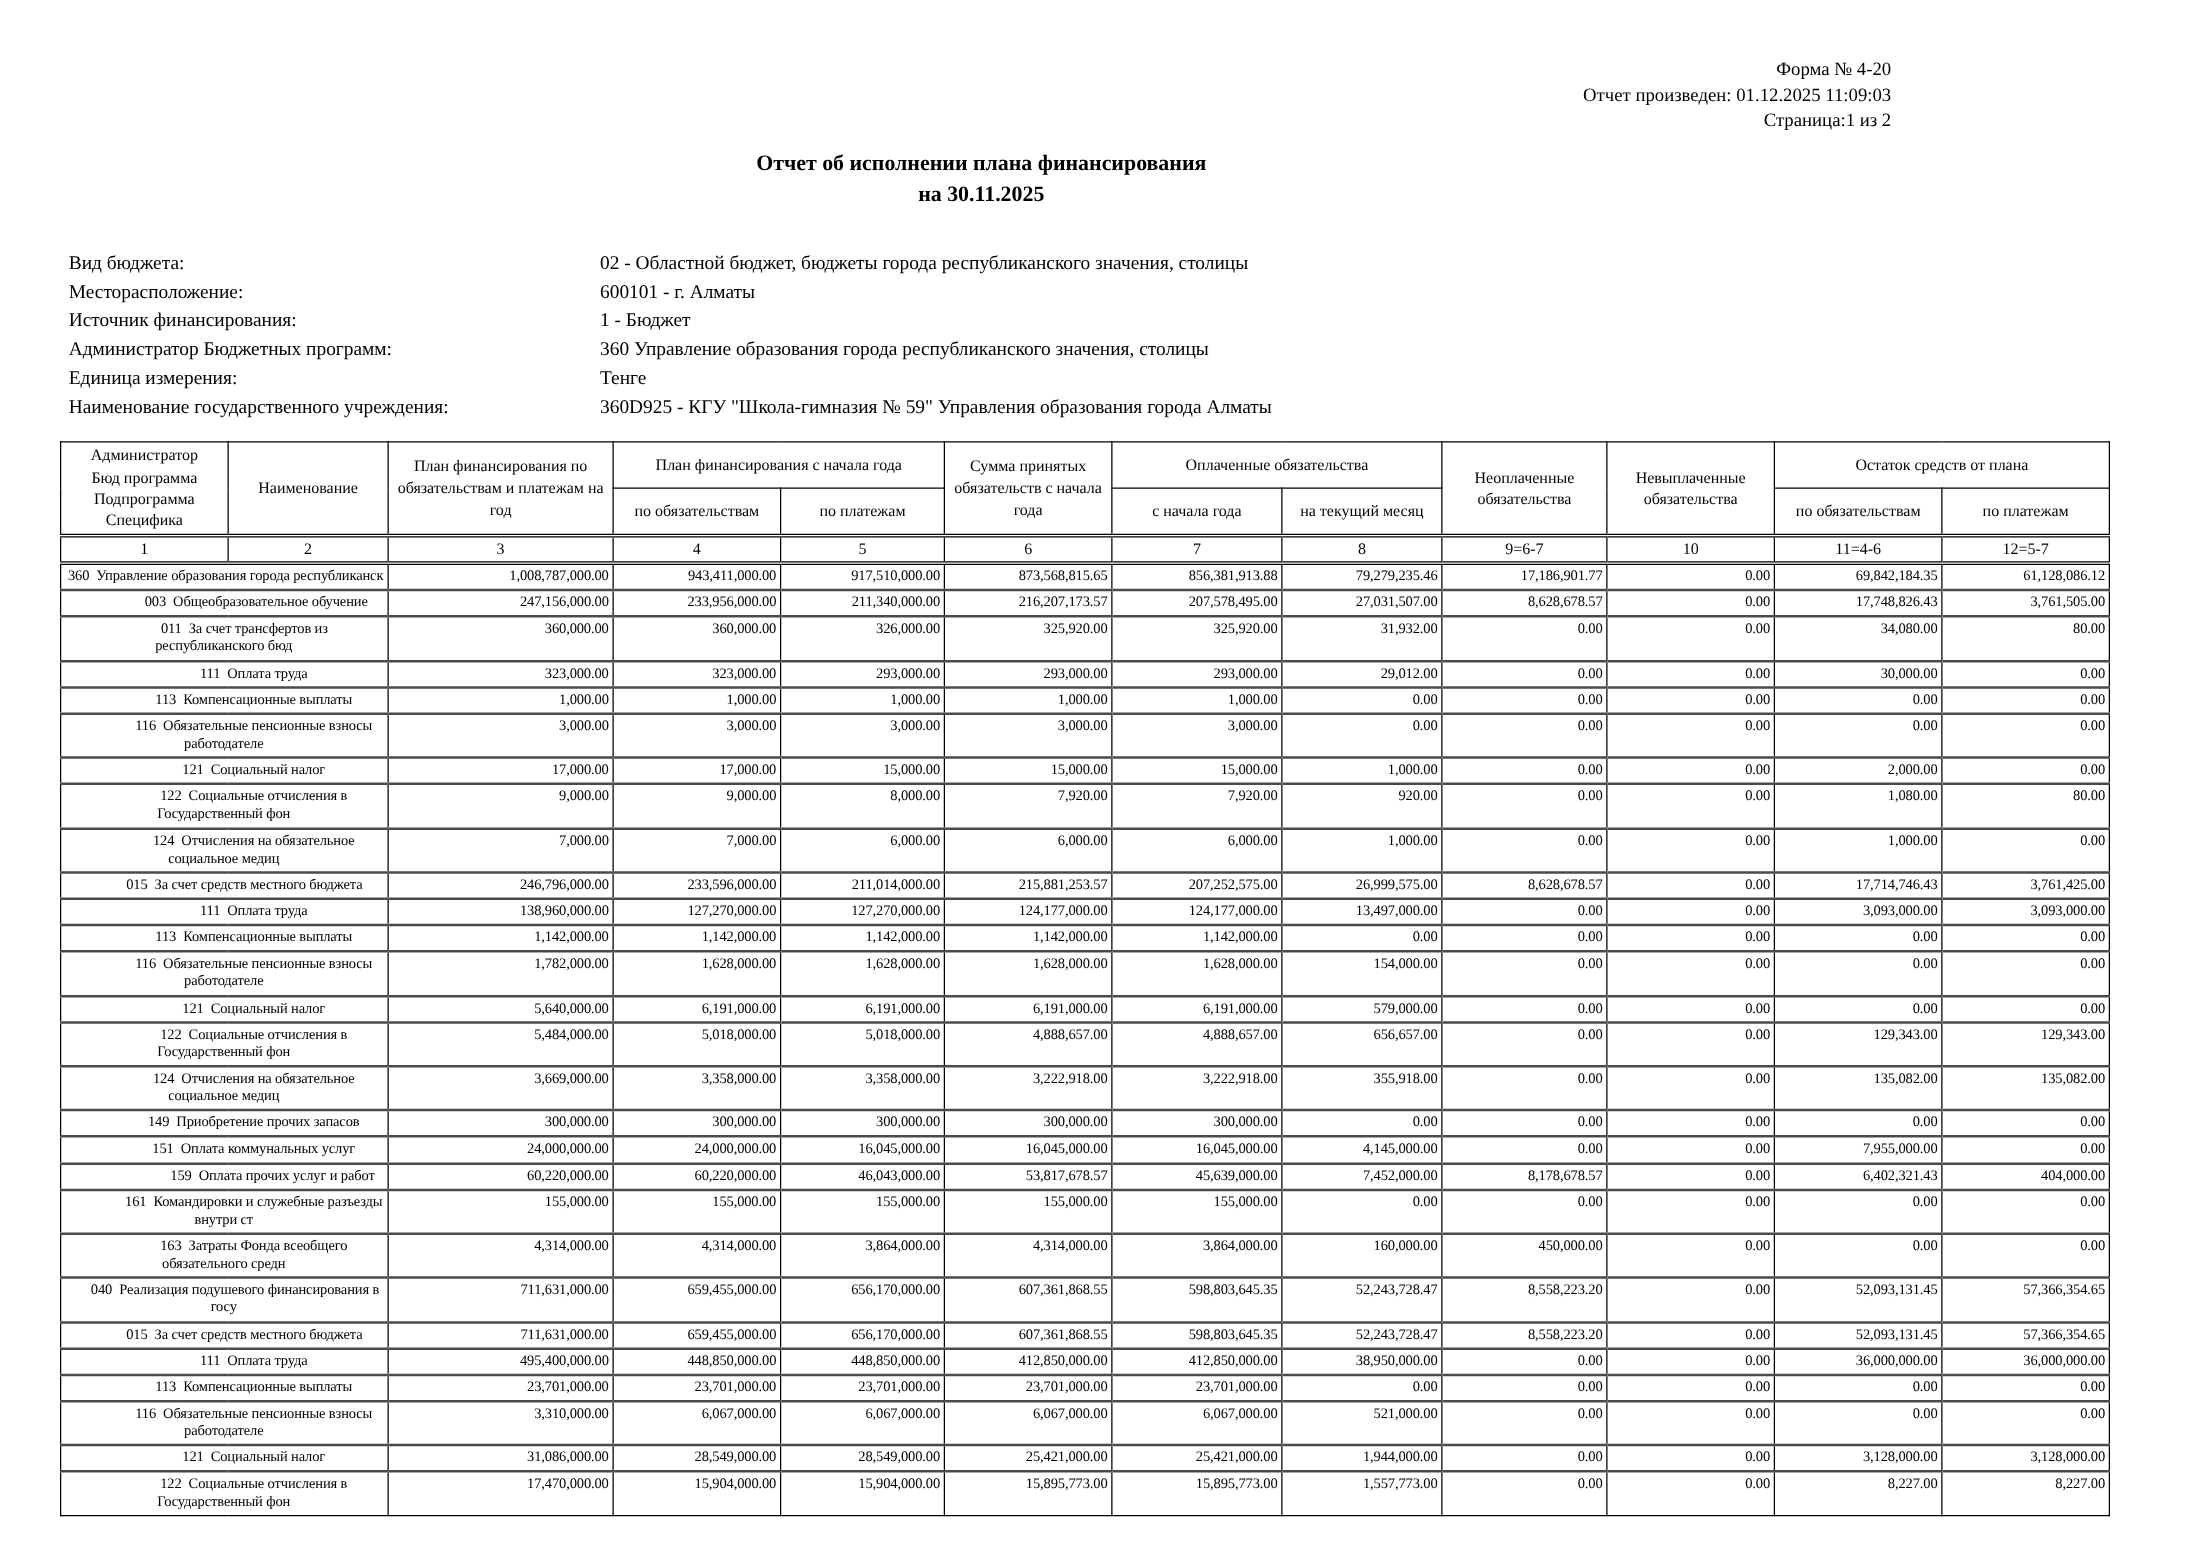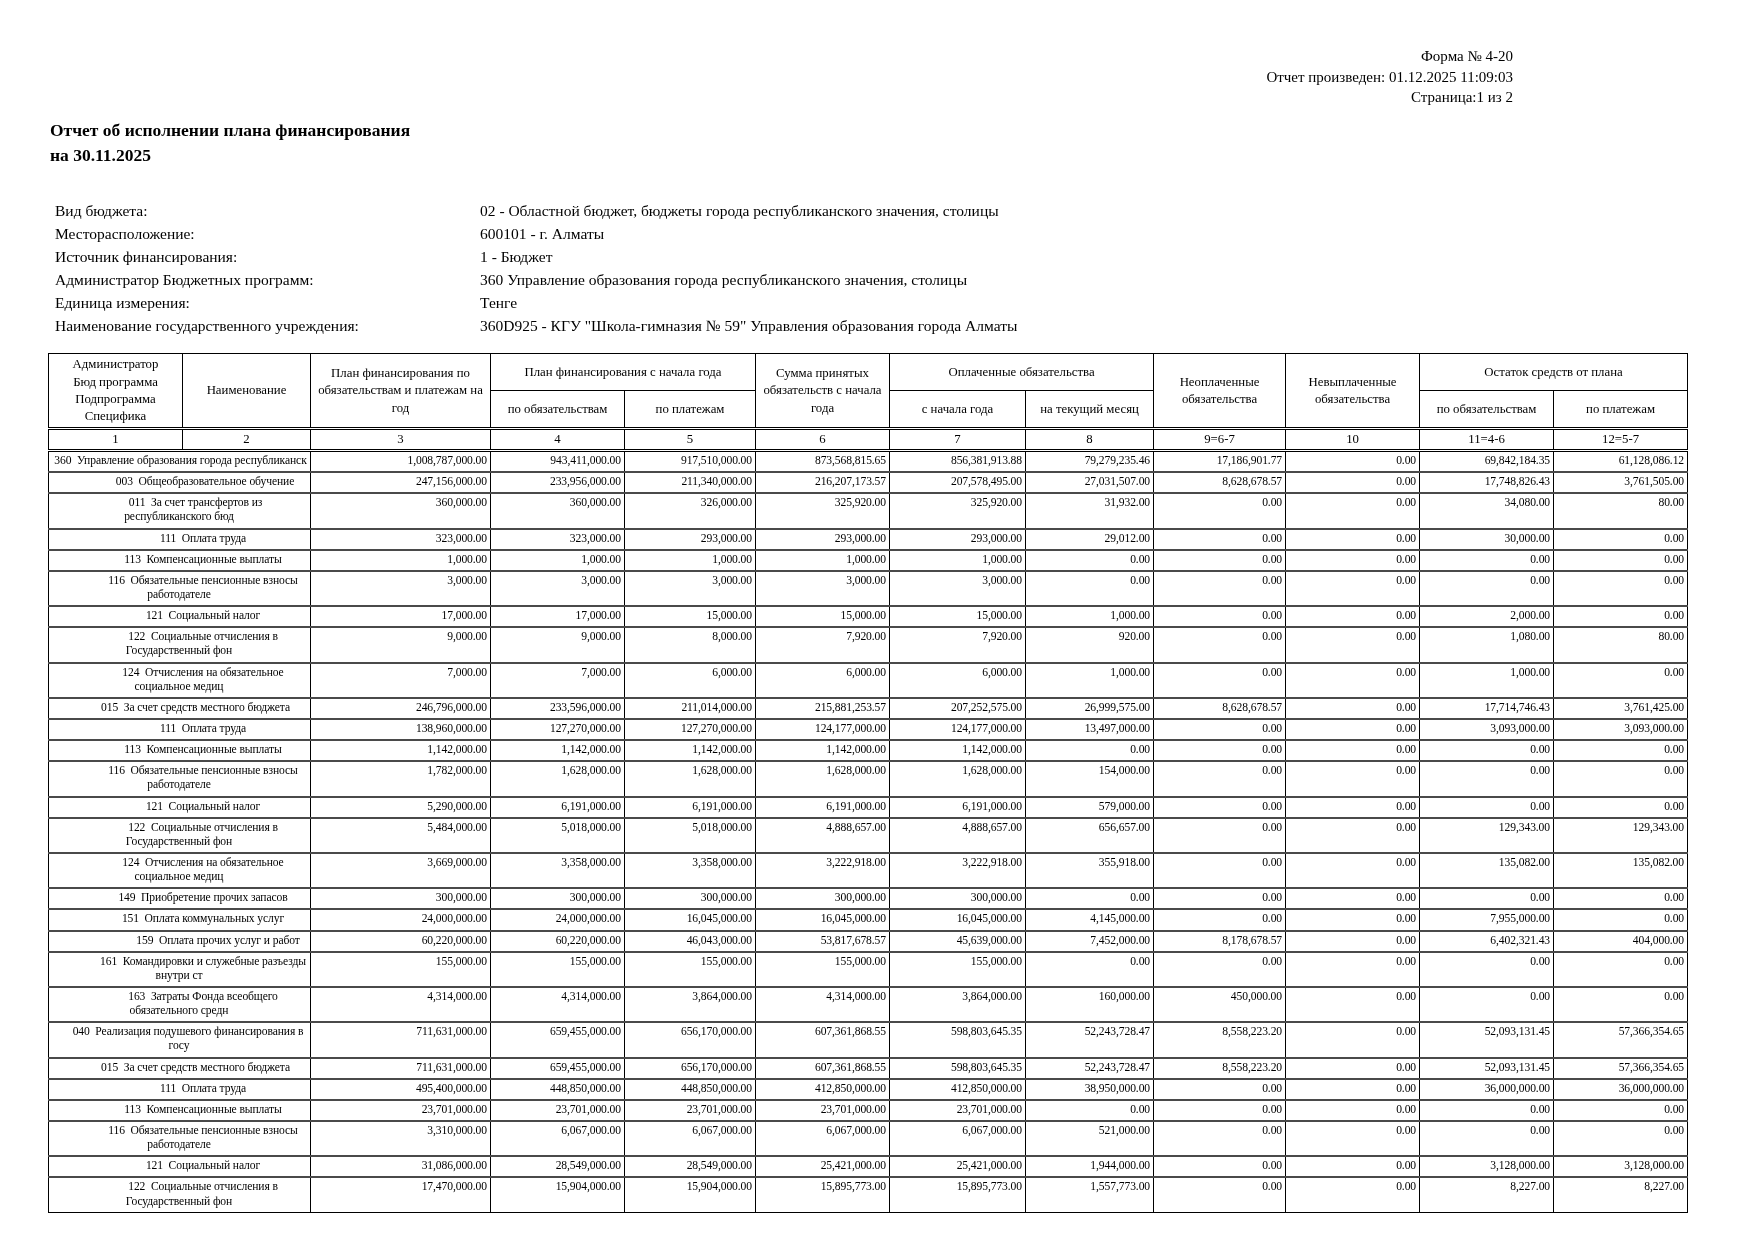--- a/index.html
+++ b/index.html
@@ -8,21 +8,21 @@
     font-family:"Liberation Serif", "DejaVu Serif", serif;
     color:#000;overflow:hidden;
   }
   .page{padding:46px 0 0 0;}
   
   .form-info{
     width:1465px;margin:0 0 0 48px;
     text-align:right;font-size:15px;line-height:1.38;
   }
   
-  .title-wrap{width:1470px;margin:10px 0 12px 50px;}
+  .title-wrap{width:1470px;margin:10px 0 12px 50px;text-align:center;}
   .title-line{font-size:17.5px;font-weight:bold;line-height:1.45;}
   
   .meta-block{margin:30px 0 0 55px;font-size:15.5px;}
   .meta-row{display:flex;line-height:1.49;}
   .meta-label{width:425px;flex:0 0 425px;}
   .meta-value{flex:1;font-family:Liberation Serif, serif;}
   
   table.report{
     border-collapse:collapse;table-layout:fixed;
     width:1639px;margin:16px 0 0 48px;
@@ -328,21 +328,21 @@
           <td class="num-cell">1,628,000.00</td>
           <td class="num-cell">154,000.00</td>
           <td class="num-cell">0.00</td>
           <td class="num-cell">0.00</td>
           <td class="num-cell">0.00</td>
           <td class="num-cell">0.00</td>
         </tr>
 
   <tr>
     <td class="name-cell" colspan="2" style="text-indent: 48px;">121&nbsp;&nbsp;Социальный налог</td>
-  <td class="num-cell">5,290,000.00</td>
+  <td class="num-cell">5,640,000.00</td>
           <td class="num-cell">6,191,000.00</td>
           <td class="num-cell">6,191,000.00</td>
           <td class="num-cell">6,191,000.00</td>
           <td class="num-cell">6,191,000.00</td>
           <td class="num-cell">579,000.00</td>
           <td class="num-cell">0.00</td>
           <td class="num-cell">0.00</td>
           <td class="num-cell">0.00</td>
           <td class="num-cell">0.00</td>
         </tr>

